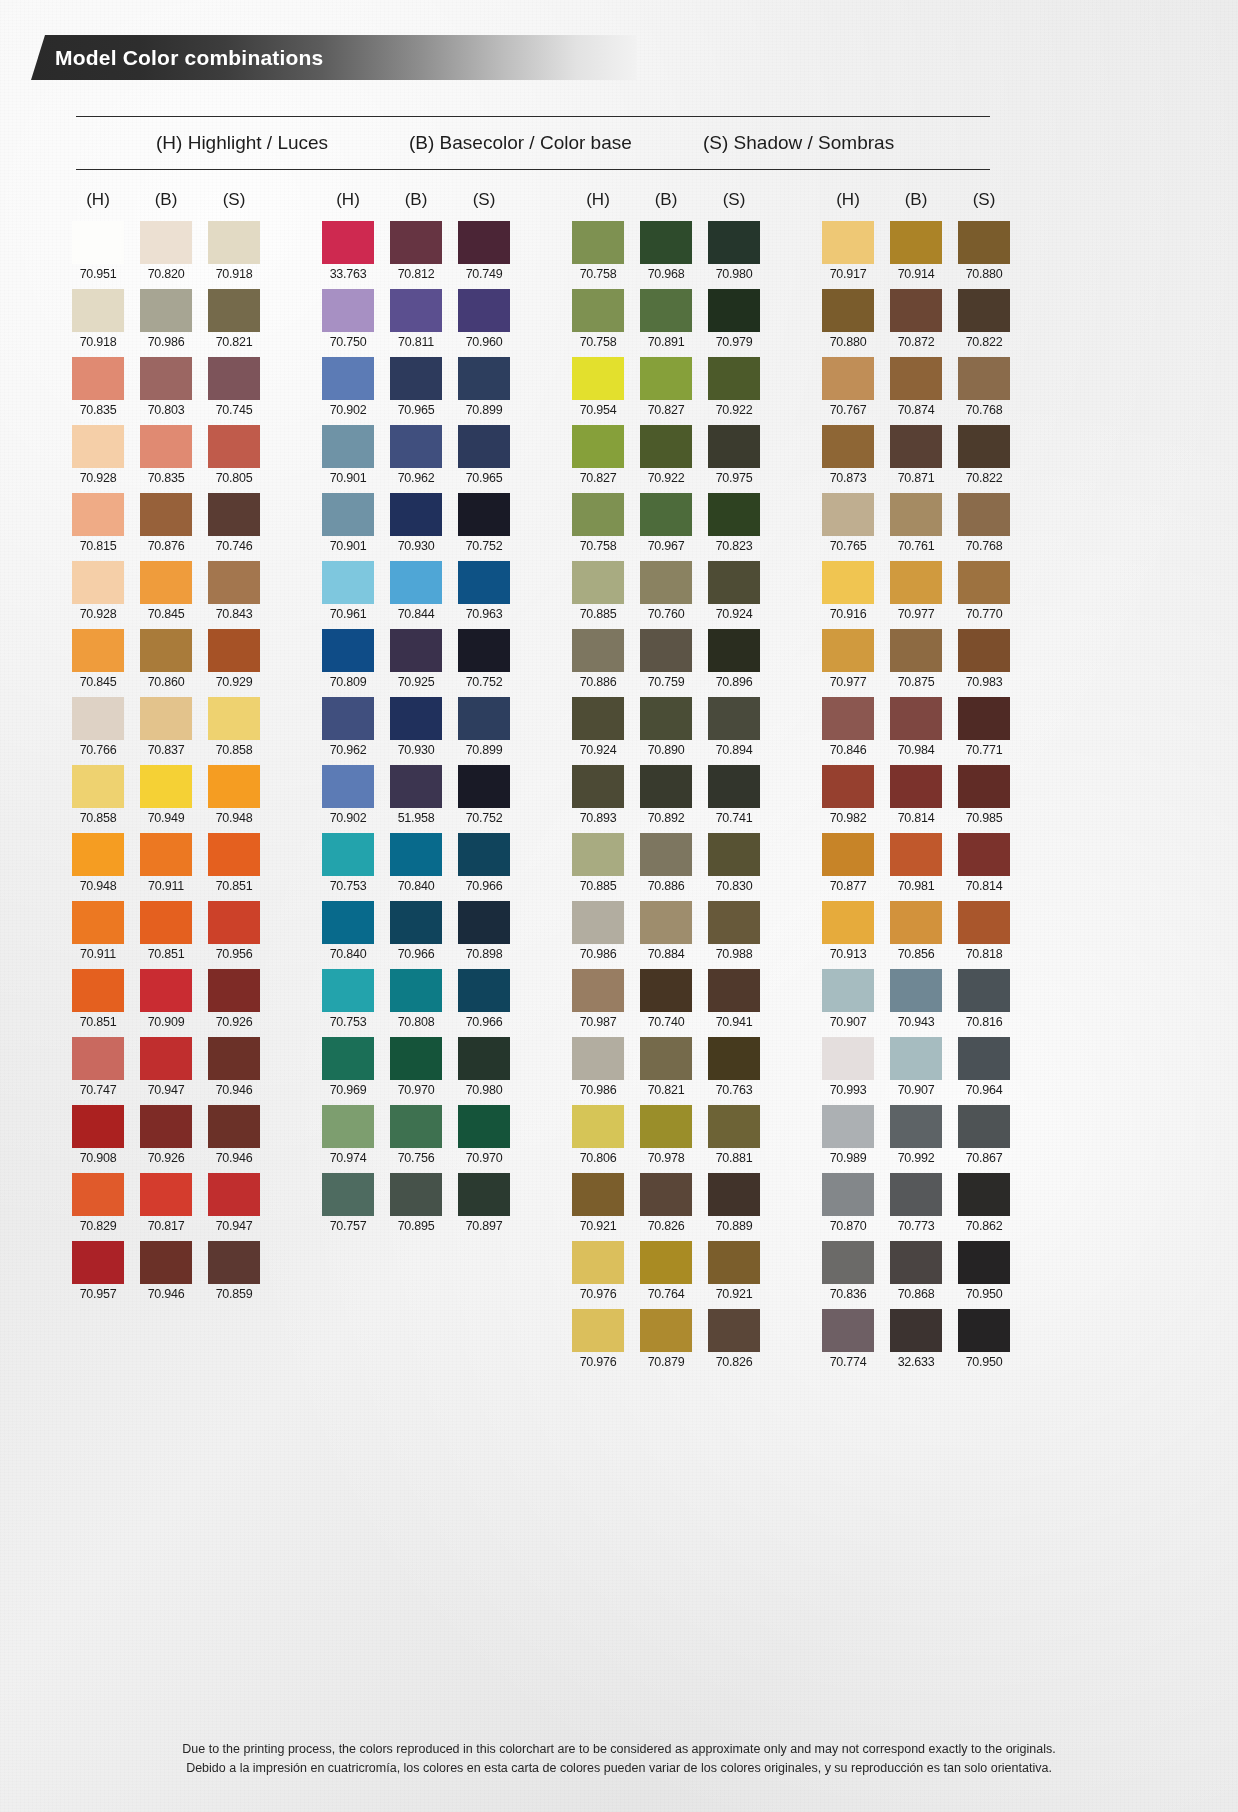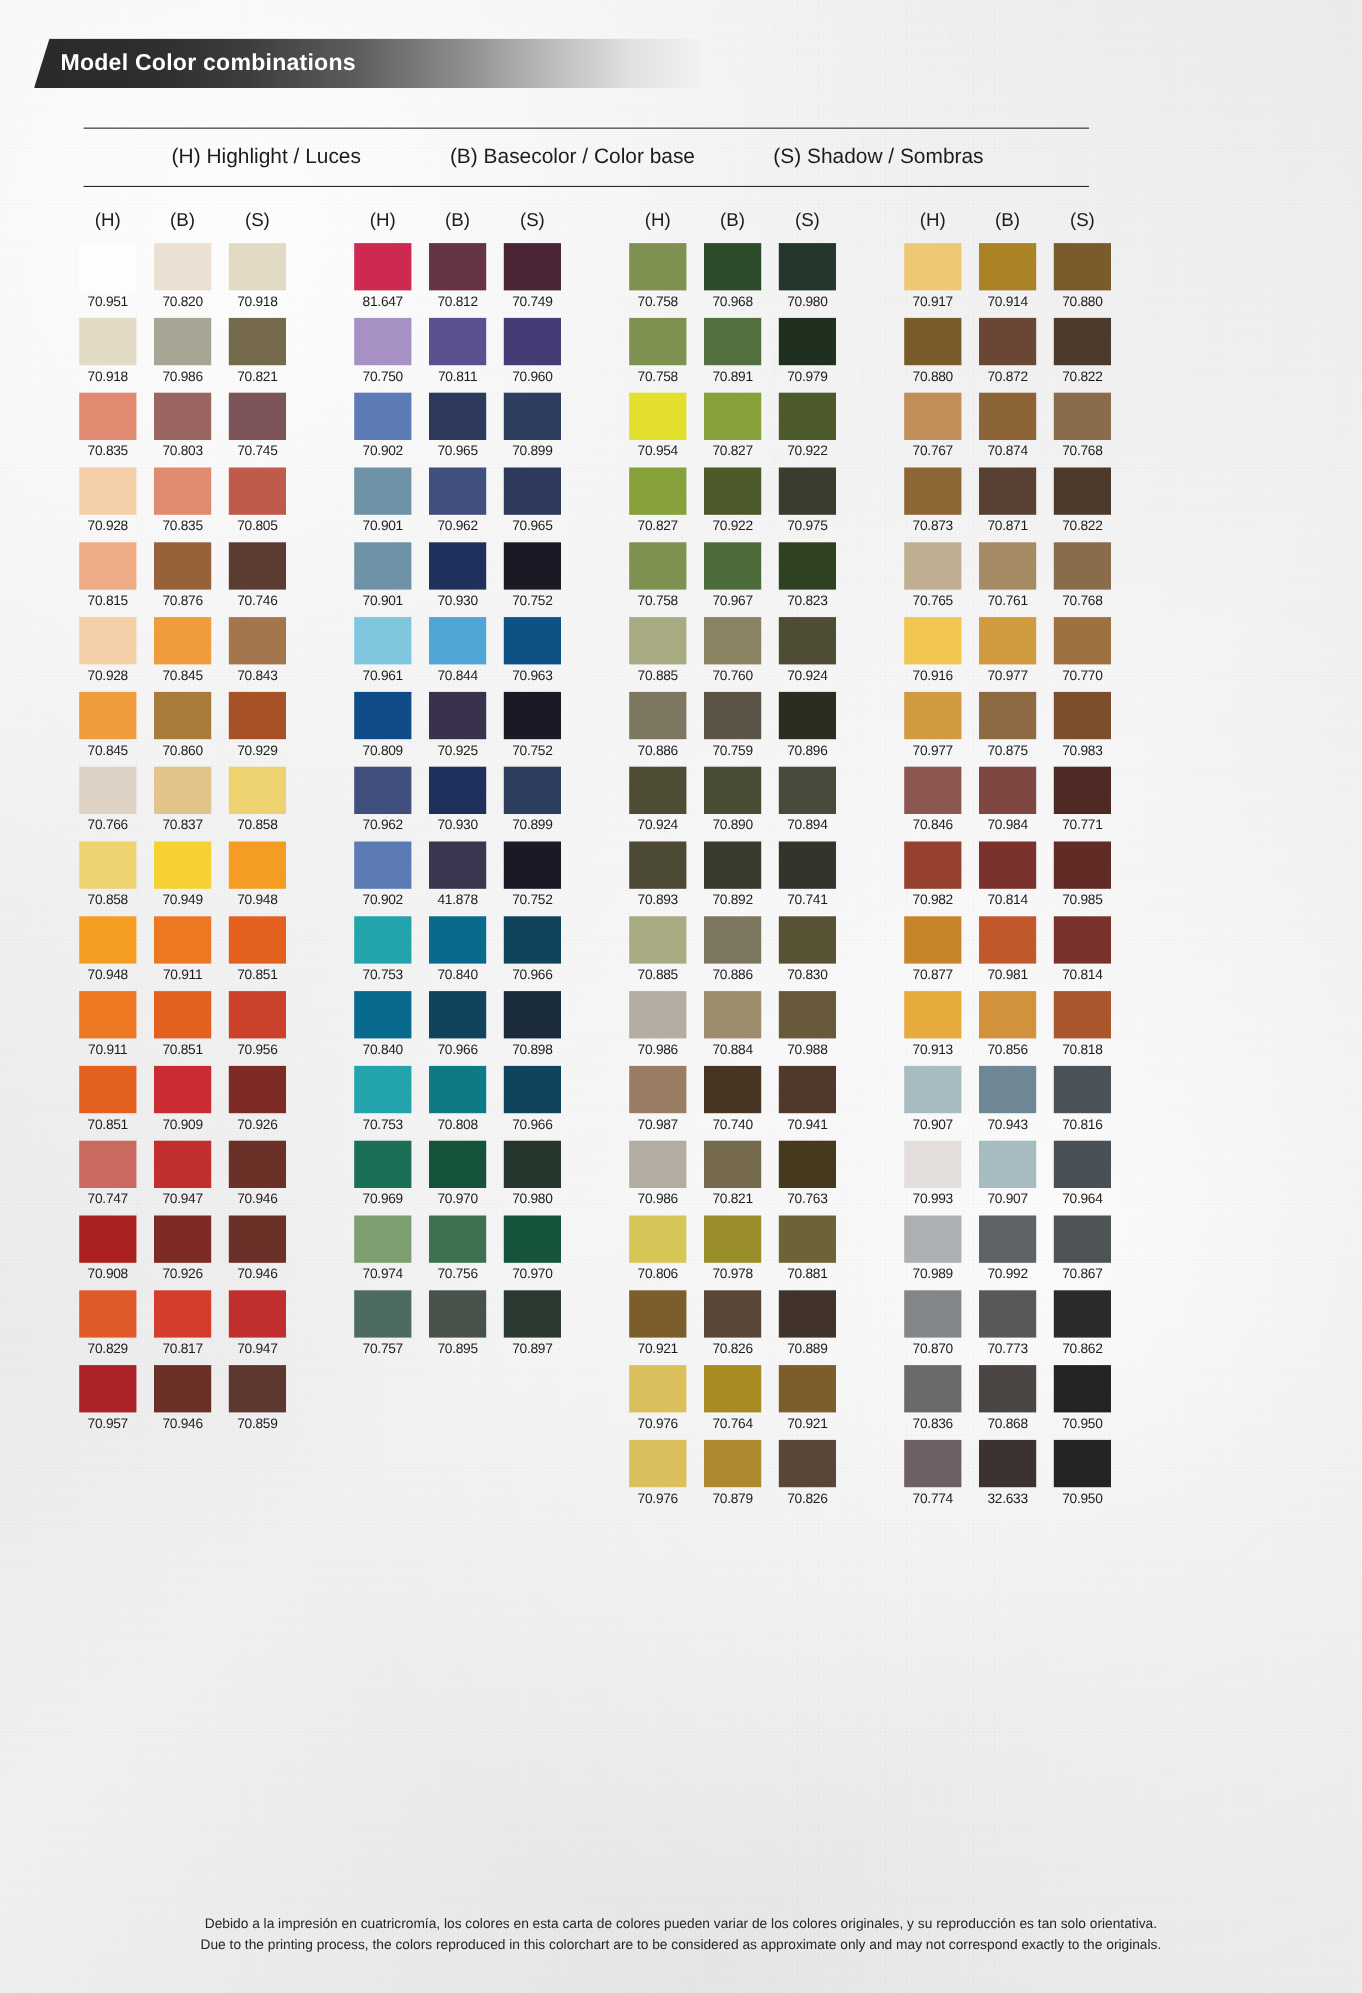--- a/index.html
+++ b/index.html
@@ -392,21 +392,21 @@
     </div>
     <div class="group g1">
       <div class="col-heads">
         <div class="col-head">(H)</div>
         <div class="col-head">(B)</div>
         <div class="col-head">(S)</div>
       </div>
       <div class="row">
         <div class="cell">
           <span class="swatch" style="background: rgb(206, 41, 80);"></span>
-          <span class="code">81.647</span>
+          <span class="code">33.763</span>
         </div>
         <div class="cell">
           <span class="swatch" style="background: rgb(102, 52, 66);"></span>
           <span class="code">70.812</span>
         </div>
         <div class="cell">
           <span class="swatch" style="background: rgb(75, 37, 54);"></span>
           <span class="code">70.749</span>
         </div>
       </div>
@@ -508,21 +508,21 @@
           <span class="code">70.899</span>
         </div>
       </div>
       <div class="row">
         <div class="cell">
           <span class="swatch" style="background: rgb(92, 123, 181);"></span>
           <span class="code">70.902</span>
         </div>
         <div class="cell">
           <span class="swatch" style="background: rgb(60, 53, 80);"></span>
-          <span class="code">41.878</span>
+          <span class="code">51.958</span>
         </div>
         <div class="cell">
           <span class="swatch" style="background: rgb(25, 26, 38);"></span>
           <span class="code">70.752</span>
         </div>
       </div>
       <div class="row">
         <div class="cell">
           <span class="swatch" style="background: rgb(35, 163, 172);"></span>
           <span class="code">70.753</span>
@@ -1093,15 +1093,15 @@
         </div>
         <div class="cell">
           <span class="swatch" style="background: rgb(37, 35, 36);"></span>
           <span class="code">70.950</span>
         </div>
       </div>
     </div>
   </div>
 
 <div class="footer">
+  <span class="ln">Due to the printing process, the colors reproduced in this colorchart are to be considered as approximate only and may not correspond exactly to the originals.</span>
   <span class="ln">Debido a la impresión en cuatricromía, los colores en esta carta de colores pueden variar de los colores originales, y su reproducción es tan solo orientativa.</span>
-  <span class="ln">Due to the printing process, the colors reproduced in this colorchart are to be considered as approximate only and may not correspond exactly to the originals.</span>
 </div>
 
 </body></html>

